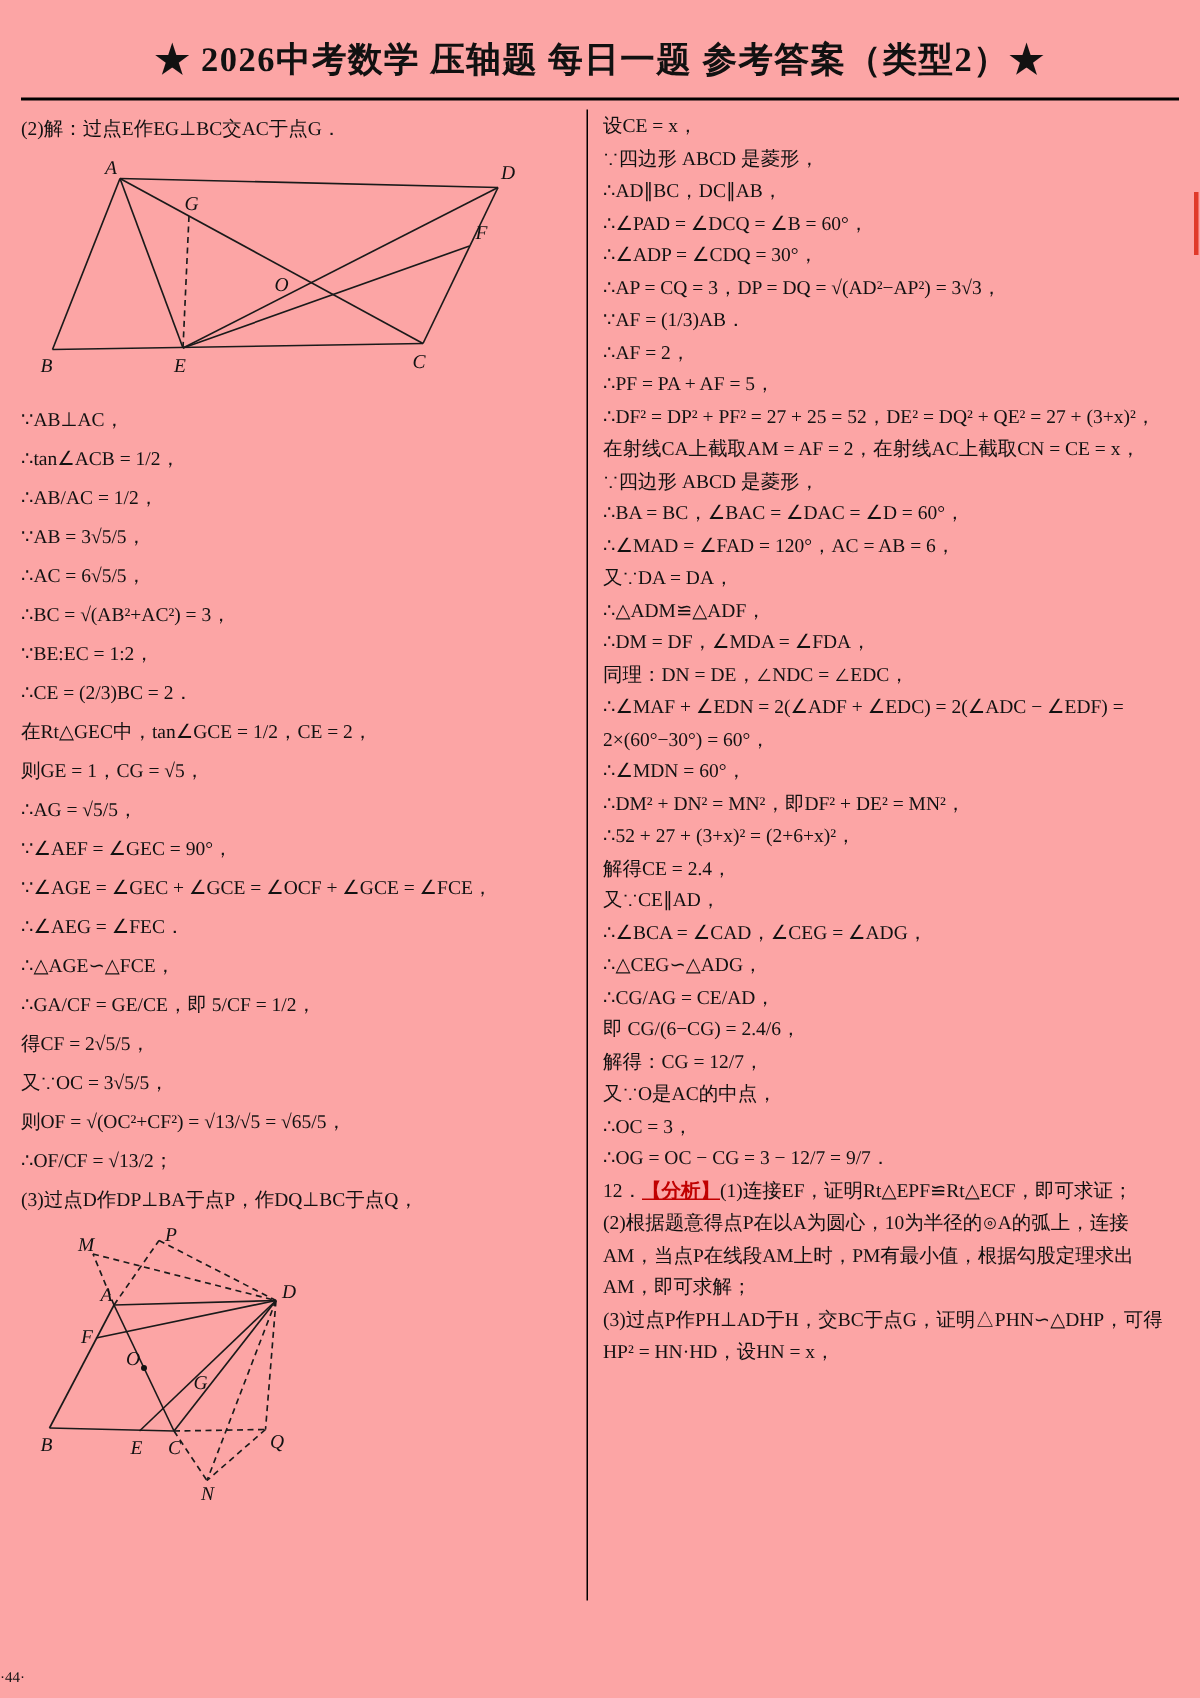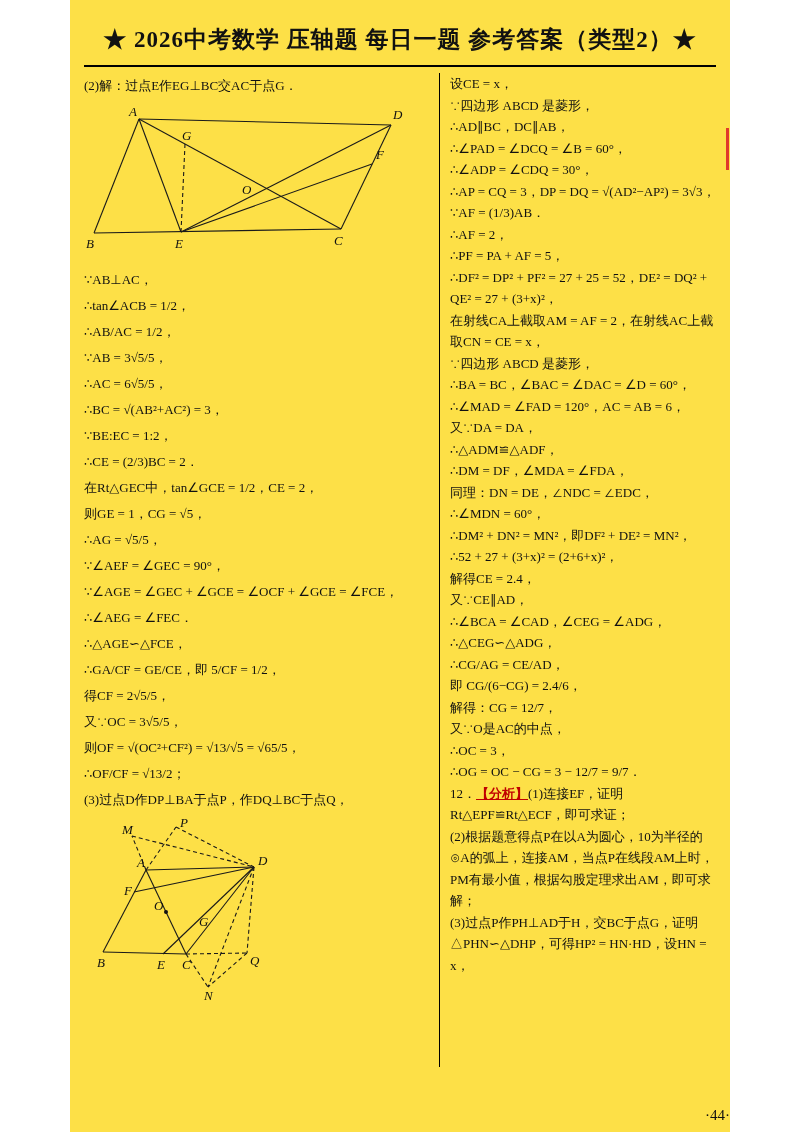--- a/index.html
+++ b/index.html
@@ -1,21 +1,21 @@
 <!DOCTYPE html>
 <html><head>
 <meta charset="utf-8">
 <style>
   * { margin:0; padding:0; box-sizing:border-box; }
   html,body { background:#ffffff; }
   .page {
     position:relative;
-    width:660px; height:1132px;
+    width:800px; height:1132px;
     margin:0 auto;
-    background:#fde047;
+    background:#fca5a5;
     font-family:"Liberation Serif", serif;
     color:#111111;
     overflow:hidden;
   }
   header.titlebar {
     margin:0 14px;
     padding:24px 0 10px 0;
     text-align:center;
     border-bottom:2.5px solid #000;
   }
@@ -59,22 +59,22 @@
     font-family:"Liberation Serif", serif;
     font-size:13px;
     font-style:italic;
     fill:#111;
     stroke:none;
   }
   .red { color:#c00000; font-weight:bold;text-decoration:underline; }
   footer.pagefoot {
     position:absolute;
     bottom:8px; left:0; right:0;
-    text-align:right;
-    font-size:15px;
+    text-align:left;
+    font-size:10px;
   }
   .edge-mark {
     position:absolute;
     right:1px; top:128px;
     width:3px; height:42px;
     background:#e03a2a;
   }
 </style>
 </head>
 <body>
@@ -185,20 +185,21 @@
       <p class="rline">∴PF = PA + AF = 5，</p>
       <p class="rline">∴DF² = DP² + PF² = 27 + 25 = 52，DE² = DQ² + QE² = 27 + (3+x)²，</p>
       <p class="rline">在射线CA上截取AM = AF = 2，在射线AC上截取CN = CE = x，</p>
       <p class="rline">∵四边形 ABCD 是菱形，</p>
       <p class="rline">∴BA = BC，∠BAC = ∠DAC = ∠D = 60°，</p>
       <p class="rline">∴∠MAD = ∠FAD = 120°，AC = AB = 6，</p>
       <p class="rline">又∵DA = DA，</p>
       <p class="rline">∴△ADM≌△ADF，</p>
       <p class="rline">∴DM = DF，∠MDA = ∠FDA，</p>
       <p class="rline">同理：DN = DE，∠NDC = ∠EDC，</p>
+      <p class="rline">∴∠MAF + ∠EDN = 2(∠ADF + ∠EDC) = 2(∠ADC − ∠EDF) = 2×(60°−30°) = 60°，</p>
       <p class="rline">∴∠MDN = 60°，</p>
       <p class="rline">∴DM² + DN² = MN²，即DF² + DE² = MN²，</p>
       <p class="rline">∴52 + 27 + (3+x)² = (2+6+x)²，</p>
       <p class="rline">解得CE = 2.4，</p>
       <p class="rline">又∵CE∥AD，</p>
       <p class="rline">∴∠BCA = ∠CAD，∠CEG = ∠ADG，</p>
       <p class="rline">∴△CEG∽△ADG，</p>
       <p class="rline">∴CG/AG = CE/AD，</p>
       <p class="rline">即 CG/(6−CG) = 2.4/6，</p>
       <p class="rline">解得：CG = 12/7，</p>

